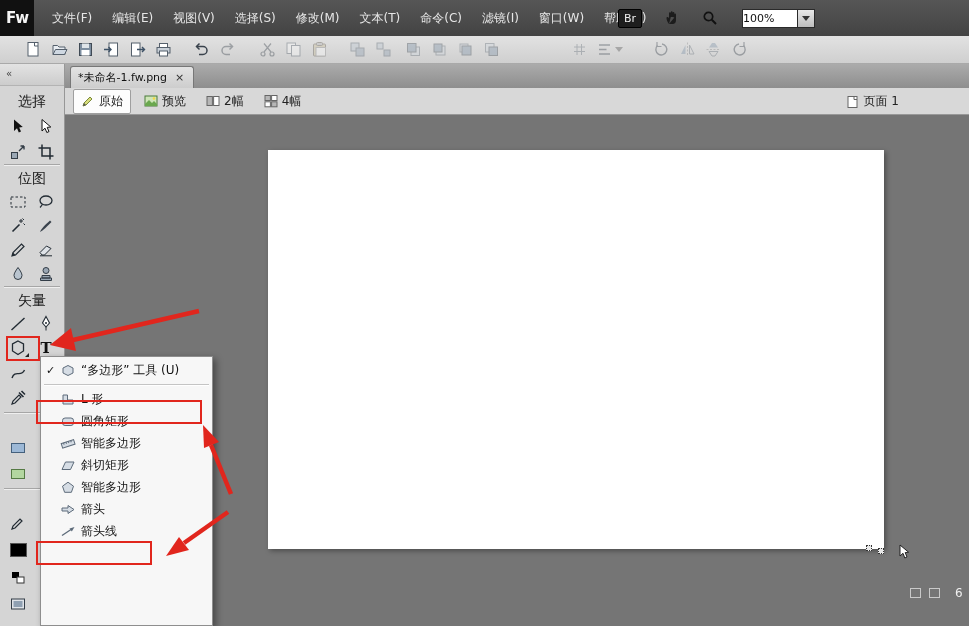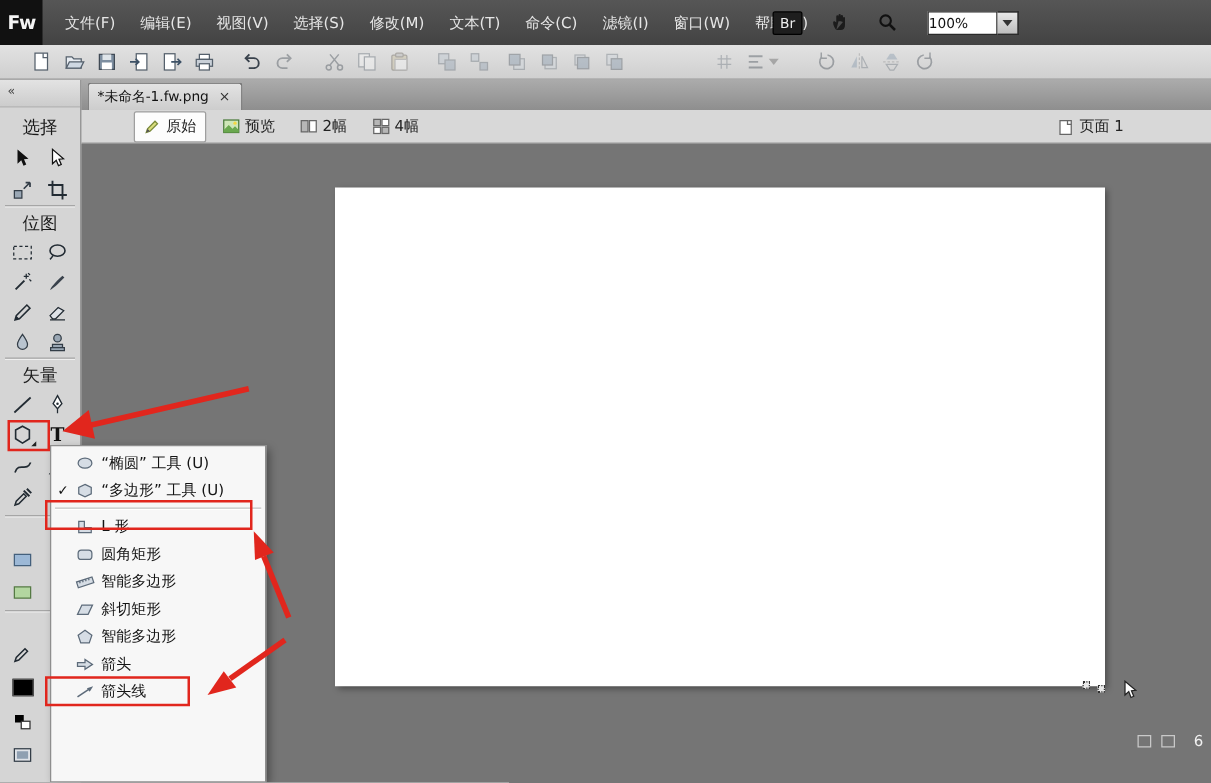--- a/index.html
+++ b/index.html
@@ -55,21 +55,21 @@
   .doctab { margin-left:5px; height:22px; min-width:124px; background:linear-gradient(#e3e3e3,#cdcdcd);
     border:1px solid #777; border-bottom:none; border-radius:3px 3px 0 0;
     display:flex; align-items:center; padding:0 7px; gap:8px; }
   .doctab .ttl { font-size:11px; color:#111; white-space:nowrap; }
   .doctab .cls { font-size:11px; color:#333; cursor:default; }
 
   .viewbar { position:absolute; top:24px; left:0; width:100%; height:27px; background:#d8d8d8;
     border-bottom:1px solid #989898; display:flex; align-items:center; padding-left:8px; }
   .vbtn { display:flex; align-items:center; gap:4px; font-size:12px; color:#222;
     padding:3px 7px; margin-right:6px; border-radius:2px; }
-  .vbtn.sel { background:#fdfdfd; border:1px solid #9f9f9f;margin-left:34px; }
+  .vbtn.sel { background:#fdfdfd; border:1px solid #9f9f9f; }
   .pageinfo { position:absolute; right:70px; top:0; height:27px; display:flex; align-items:center; gap:5px;
     font-size:12px; color:#222; }
 
   .canvasarea { position:absolute; top:51px; left:0; width:100%; height:511px; background:#757575; overflow:hidden; }
   .canvas { position:absolute; left:203px; top:35px; width:616px; height:399px; background:#ffffff;
     box-shadow:2px 2px 5px rgba(0,0,0,.35); }
   .rhandle { position:absolute; width:6px; height:6px; background:#e8e8e8; border:1px dotted #333; }
   .statusicons { position:absolute; left:845px; top:473px; display:flex; gap:8px; align-items:center; }
   .sicon { width:11px; height:10px; border:1px solid #c9c9c9; background:transparent; }
   .statusnum { position:absolute; left:890px; top:471px; color:#f0f0f0; font-size:12px; }
@@ -530,29 +530,20 @@
           <span class="sicon"></span>
           <span class="sicon"></span>
         </span>
         <span class="statusnum">6</span>
       </div>
     </div>
   </div>
 
   <div class="flyout">
     <div style="height:2px"></div>
-    <div class="fi">
-      <span class="fcheck"></span>
-      <span class="ficon">
-          <svg width="16" height="13" viewBox="0 0 16 13">
-            <ellipse cx="8" cy="6.5" rx="5.5" ry="4" fill="#d6dde5" stroke="#5d6b7a"></ellipse>
-          </svg>
-        </span>
-      <span class="flabel">“椭圆” 工具 (U)</span>
-    </div>
     <div class="fi">
       <span class="fcheck">✓</span>
       <span class="ficon">
           <svg width="16" height="13" viewBox="0 0 16 13">
             <polygon points="8,1.5 13,4 13,9 8,11.5 3,9 3,4" fill="#d6dde5" stroke="#5d6b7a"></polygon>
           </svg>
         </span>
       <span class="flabel">“多边形” 工具 (U)</span>
     </div>
     <div class="fsep"></div>

